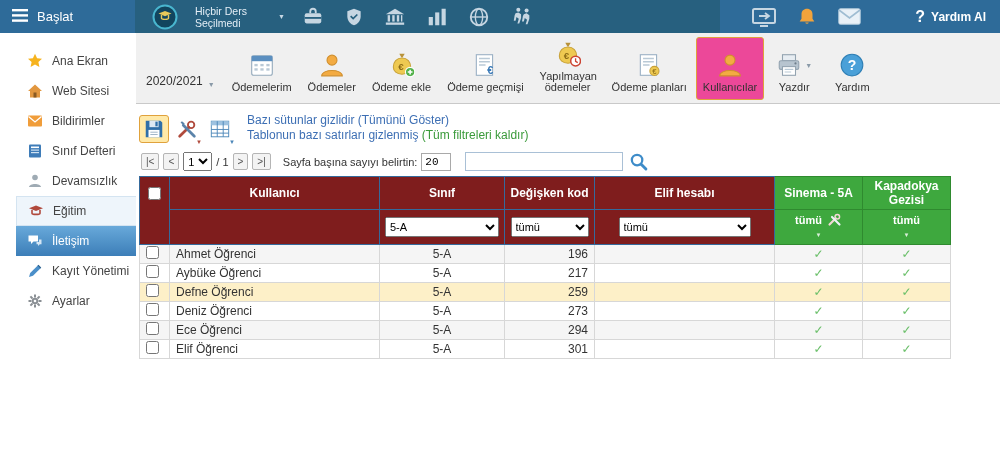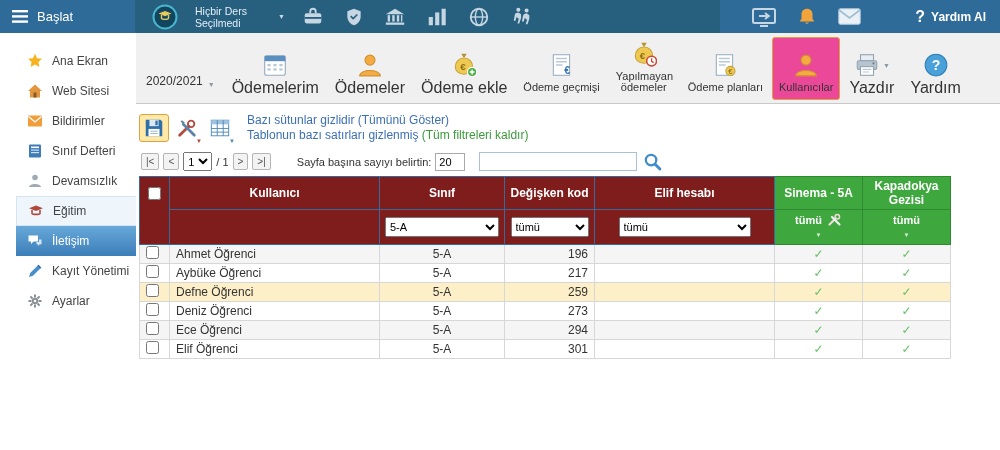--- a/index.html
+++ b/index.html
@@ -4,21 +4,21 @@
 <style>
   *{box-sizing:border-box;margin:0;padding:0}
   html,body{width:1000px;height:450px}
   body{font-family:"Liberation Sans",sans-serif;font-size:12px;color:#333;background:#fff;overflow:hidden;position:relative}
   svg{display:block}
   .i16{width:16px;height:16px}
   .i24{width:26px;height:26px}
 
   
   .topbar{position:absolute;top:0;left:0;width:1000px;height:33px;background:#2e6b99;display:flex;align-items:center;color:#fff}
-  .tb-left{flex:0 0 135px;display:flex;align-items:center;gap:9px;padding-left:12px}
+  .tb-left{flex:0 0 135px;display:flex;gap:9px;padding-left:12px}
   .tb-left .lbl{font-size:13px;color:#fff}
   .tb-band{flex:0 0 585px;height:33px;background:#27607f;display:flex;align-items:center;padding:0 8px;gap:2px}
   .band-ico{padding:0 9px;display:flex;align-items:center;cursor:pointer}
   .course-sel{display:flex;align-items:center;gap:17px;padding:0 6px;color:#e4eef6;cursor:pointer}
   .course-sel .txt{font-size:10.5px;line-height:12px;width:66px}
   .caret{font-size:7px;color:#c7d8e4}
   .tb-right{margin-left:auto;display:flex;align-items:center;gap:20px;padding-right:14px}
   .help{display:flex;align-items:center;gap:6px;font-weight:bold;font-size:12px;margin-left:34px;cursor:pointer}
   .help .q{font-size:16px;color:#fff;font-weight:bold}
 
@@ -30,45 +30,45 @@
   .sb-item.hov{background:#eef5fb;border:1px solid #d4e4f1}
   .sb-chev{color:#9ab4c8;font-size:13px;padding-right:3px}
   .sb-item.sel .sb-chev{color:#fff}
 
   
   .main{position:absolute;left:136px;top:33px;right:0;bottom:0;background:#fff}
   .ribbon{height:71px;background:#f0f0f0;border-bottom:1px solid #c9c9c9;display:flex;align-items:stretch;padding:4px 6px 3px 10px;gap:2px}
   .rb-year{display:flex;align-items:flex-end;padding:0 8px 12px 0;font-size:12px;color:#333;gap:5px;cursor:pointer}
   .rb-year .caret{color:#8a9aa8}
   .rb-item{display:flex;flex-direction:column;align-items:center;justify-content:flex-end;gap:4px;padding:4px 6px 6px;border:1px solid transparent;border-radius:3px;min-width:56px;cursor:pointer}
-  .rb-item .rb-label{font-size:16px;color:#333;text-align:center;line-height:11px;white-space:nowrap}
+  .rb-item .rb-label{font-size:11px;color:#333;text-align:center;line-height:11px;white-space:nowrap}
   .rb-item.small .rb-label{font-size:11px}
   .rb-item.wrap .rb-label{white-space:normal;width:56px}
   .rb-item.sel{background:#ec4899;border-color:#e0a23c}
   .rb-icorow{display:flex;align-items:center;gap:3px}
 
   .content{padding:9px 0 0 3px}
-  .viewbar{display:flex;align-items:center;gap:3px}
+  .viewbar{display:flex;align-items:flex-end;gap:3px}
   .icon-btn{width:30px;height:28px;border:1px solid transparent;border-radius:3px;display:flex;align-items:center;justify-content:center;position:relative;cursor:pointer}
   .icon-btn.sel{background:#ffe9a8;border-color:#e0a23c}
   .mini-caret{position:absolute;right:-1px;bottom:-3px;font-size:6px}
   .mc-red{color:#b04a3c}.mc-blue{color:#4a86b8}
   .notices{margin-left:9px;font-size:12px;line-height:15px}
   .notices .t1,.notices .lnk1{color:#3d6fb4}
   .notices .t2{color:#3d6fb4}
   .notices .lnk2{color:#3a9a3a}
   .lnk1,.lnk2{cursor:pointer}
 
   .pagerow{display:flex;align-items:center;gap:4px;margin:9px 0 5px 2px;font-size:11px;color:#333}
   .pg-btn{border:1px solid #b5b5b5;background:#f3f3f3;font-size:10px;padding:2px 4px;color:#555;border-radius:2px;cursor:pointer;font-family:"Liberation Sans",sans-serif}
   select{font-size:11px;font-family:"Liberation Sans",sans-serif}
   .pg-select{height:19px}
-  .pp-input{width:30px;height:18px;border:1px solid #a9a9a9;font-size:11px;padding:0 3px;font-family:Liberation Sans, sans-serif}
+  .pp-input{width:30px;height:18px;border:1px solid #a9a9a9;font-size:11px;padding:0 3px;font-family:Liberation Mono, monospace}
   .search-input{width:158px;height:19px;border:1px solid #a9c0d6;font-size:11px;padding:0 4px;margin-left:10px;font-family:"Liberation Sans",sans-serif}
-  .pp-label{margin-left:22px}
+  .pp-label{margin-left:8px}
   .mag{margin-left:2px;cursor:pointer}
 
   
   table.grid{border-collapse:collapse;margin-top:3px;table-layout:fixed}
   .grid th{background:#7f1d1d;color:#fff;font-size:12px;font-weight:bold;border:1px solid #356a9c;padding:2px 4px;vertical-align:middle;text-align:center;line-height:14px}
   .grid th.green{background:#3ea83e;border-color:#2f8a2f}
   .grid tr.h-top th{height:30px}
   .grid tr.h-fil th{height:34px;font-weight:normal}
   .grid th.c-chk{vertical-align:top;padding-top:10px}
   .grid td{border:1px solid #d7d7d7;padding:0 6px;height:19px;font-size:12px;background:#fff}

